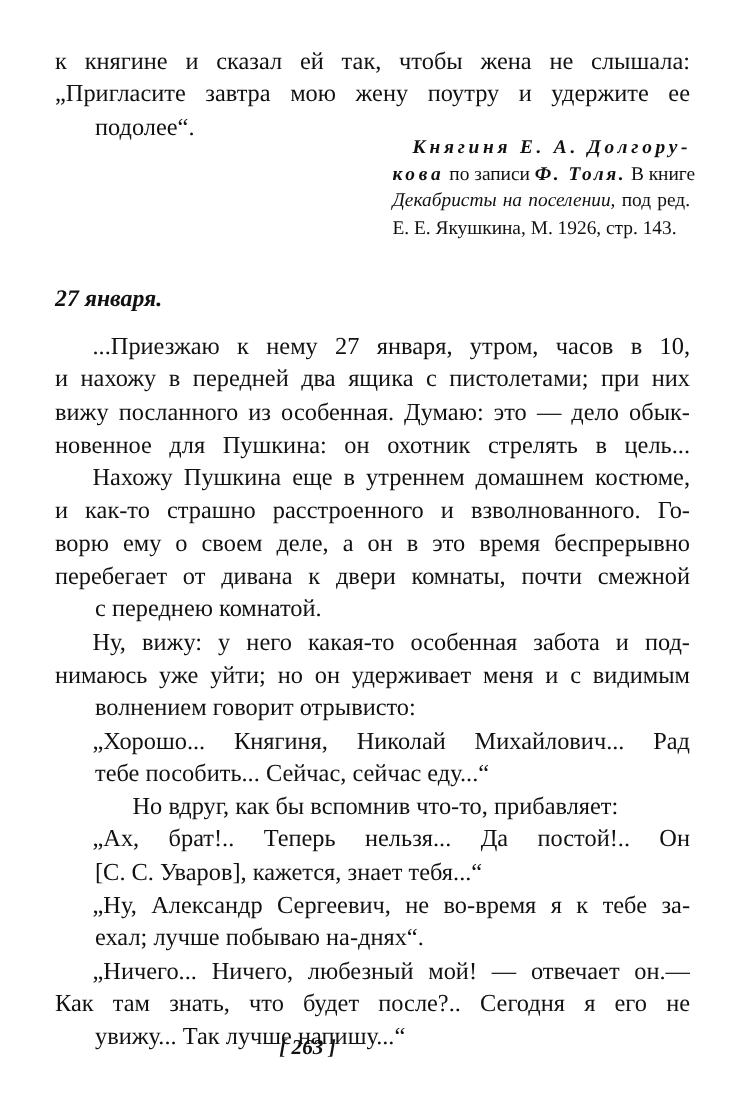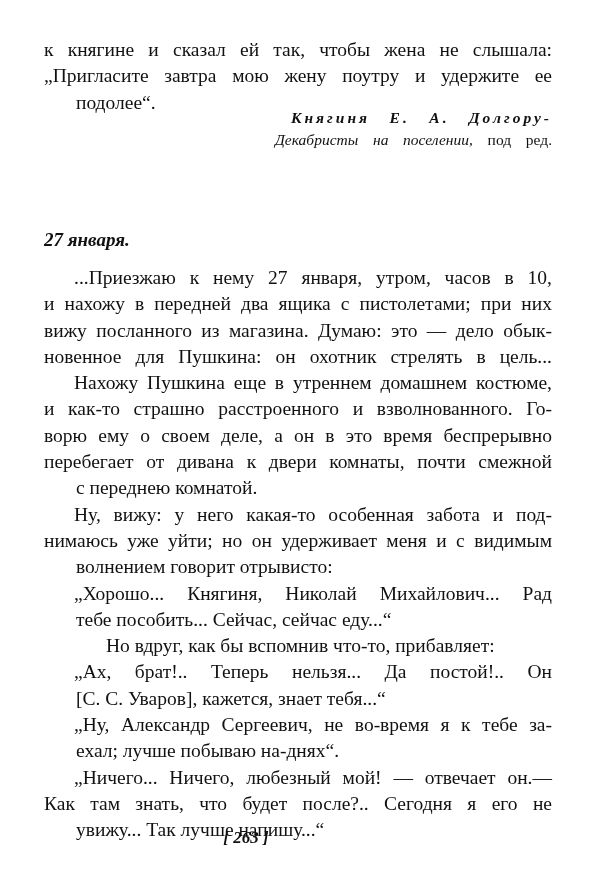--- a/index.html
+++ b/index.html
@@ -14,21 +14,21 @@
     text-align: justify; text-align-last: justify; white-space: nowrap;
   }
   .line.last { text-align-last: left; margin-left: 32px; }
   .line.indent { padding-left: 30px; }
   .source {
     position: absolute; left: 275px; width: 277px; top: 107px;
     font-family: "Liberation Serif", serif; font-size: 15.5px;
   }
   .source .sline {
     display: block; height: 21.5px; line-height: 21.5px;
-    text-align: justify; text-align-last: justify; white-space: nowrap;
+    text-align: justify; text-align-last: justify; white-space: nowrap; margin-left: 39px;
   }
   .source .sline.last { text-align-last: left; }
   .source .sline.first { padding-left: 16px; }
   .spaced { font-style: italic; font-weight: bold; letter-spacing: 3px; }
   .it { font-style: italic; }
   .itb { font-style: italic; font-weight: bold; }
   .date-heading {
     position: absolute; left: 44px; top: 229px;
     font-family: "Liberation Serif", serif; font-size: 19px; font-weight: bold; font-style: italic;
   }
@@ -46,31 +46,38 @@
     <span class="line">к княгине и сказал ей так, чтобы жена не слышала:</span>
     <span class="line">„Пригласите завтра мою жену поутру и удержите ее</span>
     <span class="line last">подолее“.</span>
   </div>
 
   <div class="source">
     <span class="sline first">
       <span class="spaced">Княгиня Е. А. Долгору-</span>
     </span>
     <span class="sline">
+      <span class="spaced">кова</span>
+      <span>по записи</span>
+      <span class="itb" style="letter-spacing:2px;">Ф. Толя.</span>
+      <span>В книге</span>
+    </span>
+    <span class="sline">
       <span class="it">Декабристы на поселении,</span>
       <span>под ред.</span>
     </span>
+    <span class="sline last">Е. Е. Якушкина, М. 1926, стр. 143.</span>
   </div>
 
   <div class="date-heading">27 января.</div>
 
   <div class="text-block" style="top:265px;">
     <span class="line indent">...Приезжаю к нему 27 января, утром, часов в 10,</span>
     <span class="line">и нахожу в передней два ящика с пистолетами; при них</span>
-    <span class="line">вижу посланного из магазина. Думаю: это — дело обык-</span>
+    <span class="line">вижу посланного из особенная. Думаю: это — дело обык-</span>
     <span class="line">новенное для Пушкина: он охотник стрелять в цель...</span>
     <span class="line indent">Нахожу Пушкина еще в утреннем домашнем костюме,</span>
     <span class="line">и как-то страшно расстроенного и взволнованного. Го-</span>
     <span class="line">ворю ему о своем деле, а он в это время беспрерывно</span>
     <span class="line">перебегает от дивана к двери комнаты, почти смежной</span>
     <span class="line last">с переднею комнатой.</span>
     <span class="line indent">Ну, вижу: у него какая-то особенная забота и под-</span>
     <span class="line">нимаюсь уже уйти; но он удерживает меня и с видимым</span>
     <span class="line last">волнением говорит отрывисто:</span>
     <span class="line indent">„Хорошо... Княгиня, Николай Михайлович... Рад</span>

